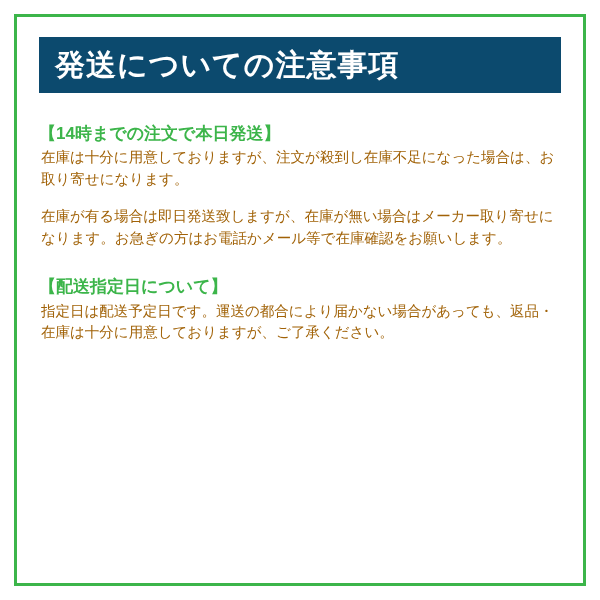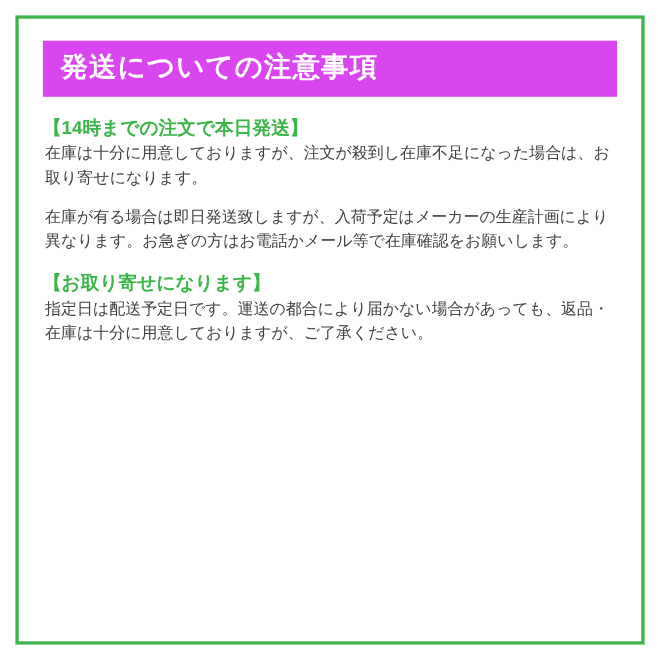--- a/index.html
+++ b/index.html
@@ -24,44 +24,44 @@
   .frame {
     box-sizing: border-box;
     width: 100%;
     height: 100%;
     border: 3px solid #3cb54a;
     padding: 20px 22px;
     display: flex;
     flex-direction: column;
   }
   .title-bar {
-    background: #d946ef;
+    background: #0c4a6e;
     color: #ffffff;
-    font-size: 25px;
+    font-size: 30px;
     font-weight: bold;
     letter-spacing: 1px;
     padding: 11px 16px 12px 16px;
     margin: 0 0 18px 0;
     line-height: 1.1;
   }
   .section {
     margin-bottom: 15px;
   }
   .section:last-child {
     margin-bottom: 0;
   }
   .section-heading {
     color: #3cb54a;
     font-size: 17px;
     font-weight: bold;
     line-height: 1.25;
-    margin: 0 0 3px 0;
+    margin: 12px 0 3px 0;
   }
   .section-body {
-    color: #404040;
+    color: #a16207;
     font-size: 14.5px;
     line-height: 1.5;
     margin: 0;
     padding-left: 2px;
   }
   .section-body p {
     margin: 0;
   }
 </style>
 </head>
@@ -74,26 +74,26 @@
 
     <div class="section">
       <div class="section-heading">【14時までの注文で本日発送】</div>
       <div class="section-body">
         <p>在庫は十分に用意しておりますが、注文が殺到し在庫不足になった場合は、お取り寄せになります。</p>
       </div>
     </div>
 
     <div class="section">
       <div class="section-body">
-        <p>在庫が有る場合は即日発送致しますが、入荷予定はメーカーの生産計画により異なります。お急ぎの方はお電話かメール等で在庫確認をお願いします。</p>
+        <p>在庫が有る場合は即日発送致しますが、在庫が無い場合はメーカー取り寄せになります。お急ぎの方はお電話かメール等で在庫確認をお願いします。</p>
       </div>
     </div>
 
 
     <div class="section">
-      <div class="section-heading">【お取り寄せになります】</div>
+      <div class="section-heading">【配送指定日について】</div>
       <div class="section-body">
         <p>指定日は配送予定日です。運送の都合により届かない場合があっても、返品・在庫は十分に用意しておりますが、ご了承ください。</p>
       </div>
     </div>
 
   </div>
 </div>
 
 </body></html>

